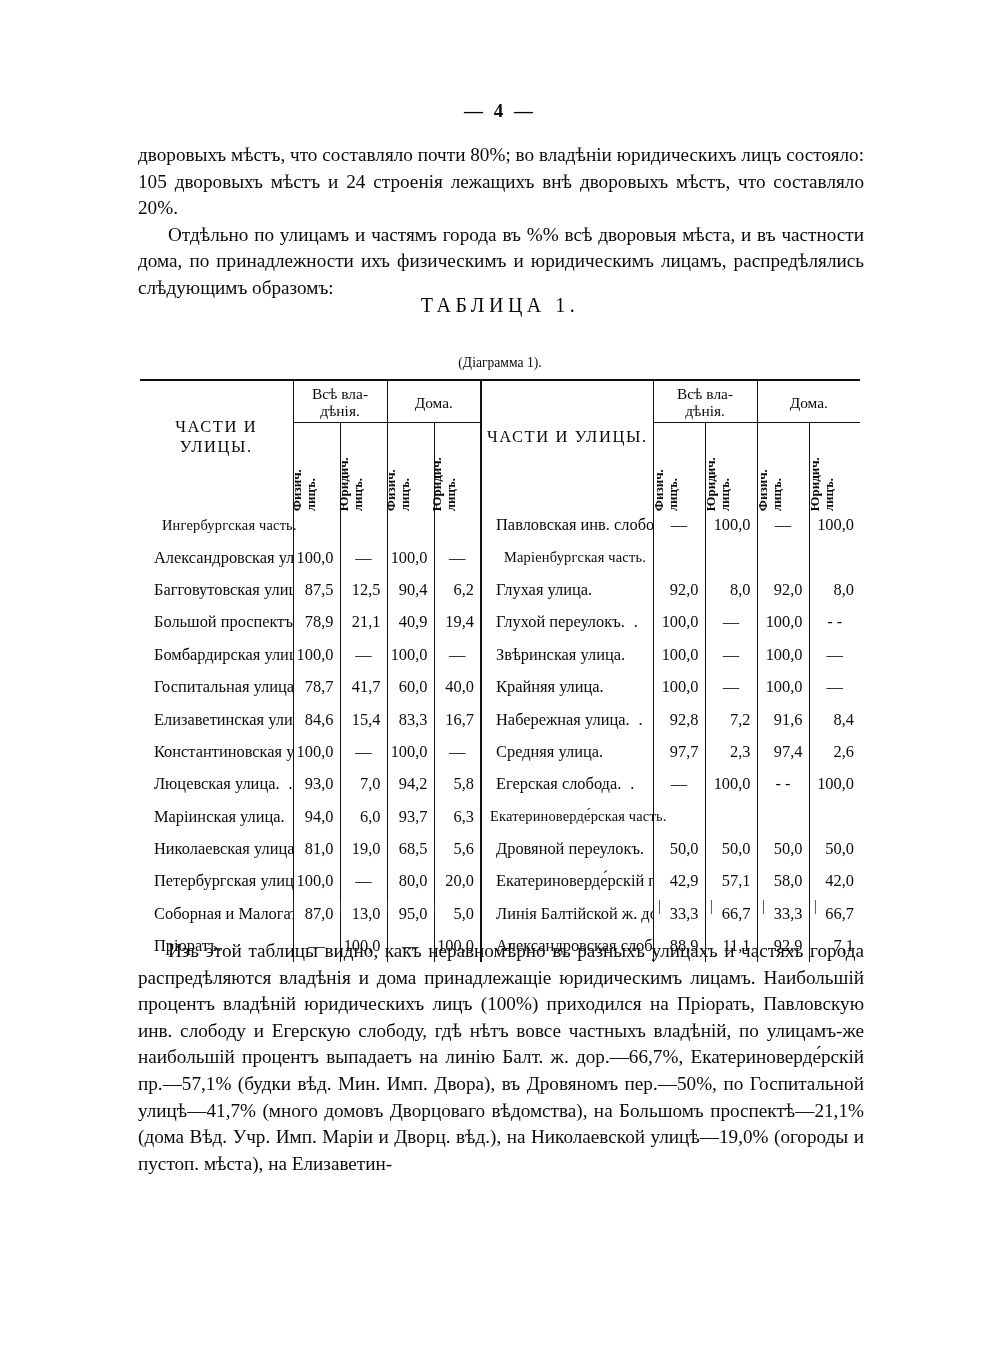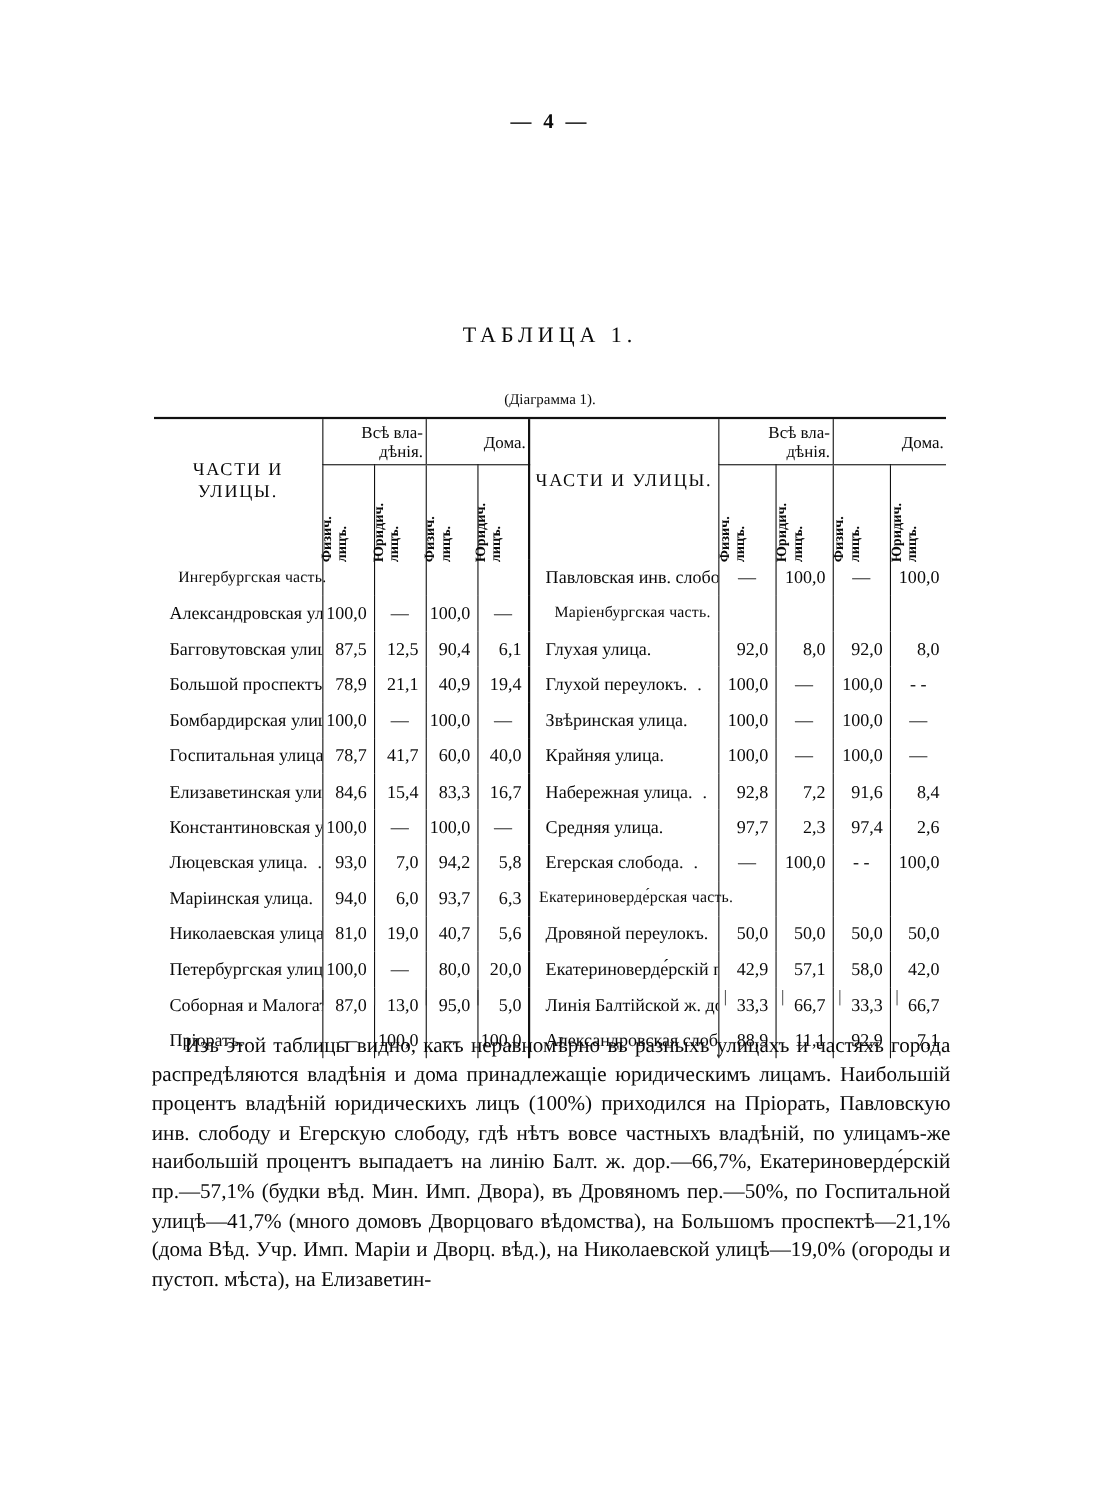--- a/index.html
+++ b/index.html
@@ -95,21 +95,21 @@
 
   
   .hd-names {
     font-size: 16.5px;
     text-align: center;
     letter-spacing: 1.6px;
     padding-bottom: 16px !important;
   }
   .hd-group {
     font-size: 15.4px;
-    text-align: right;
+    text-align: center;
     line-height: 17px;
     padding: 4px 2px 3px 2px !important;
   }
   .hd-rot {
     height: 86px;
     position: relative;
   }
   .hd-rot span.rot {
     position: absolute;
     left: 50%;
@@ -177,20 +177,22 @@
   }
 </style>
 </head>
 <body>
 
 <div class="page">
 
   <div class="folio">—  4  —</div>
 
   <div class="body-text" id="intro-block">
+    <p>дворовыхъ мѣстъ, что составляло почти 80%; во владѣніи юридическихъ лицъ состояло: 105 дворовыхъ мѣстъ и 24 строенія лежащихъ внѣ дворовыхъ мѣстъ, что составляло 20%.</p>
+    <p class="indent">Отдѣльно по улицамъ и частямъ города въ %% всѣ дворовыя мѣста, и въ частности дома, по принадлежности ихъ физическимъ и юридическимъ лицамъ, распредѣлялись слѣдующимъ образомъ:</p>
   </div>
 
   <div class="tbl-caption" id="caption-main">ТАБЛИЦА 1.</div>
   <div class="tbl-caption" id="caption-diagram">(Діаграмма 1).</div>
 
   <div class="table-wrap">
     <table class="maintbl">
       <colgroup>
         <col style="width:153px">
           <col style="width:47px">
@@ -292,21 +294,21 @@
             <td class="num vline"></td>
             <td class="num vline"></td>
             <td class="num vline"></td>
             <td class="num vline"></td>
           </tr>
           <tr class="drow">
             <td class="lbl">Багговутовская  улица.</td>
             <td class="num vline">87,5</td>
             <td class="num vline">12,5</td>
             <td class="num vline">90,4</td>
-            <td class="num vline">6,1</td>
+            <td class="num vline">6,2</td>
             <td class="vline-thick lbl">Глухая улица.</td>
             <td class="num vline">92,0</td>
             <td class="num vline">8,0</td>
             <td class="num vline">92,0</td>
             <td class="num vline">8,0</td>
           </tr>
           <tr class="drow">
             <td class="lbl">Большой  проспектъ.</td>
             <td class="num vline">78,9</td>
             <td class="num vline">21,1</td>
@@ -387,21 +389,21 @@
             <td class="vline-thick sect flush">Екатериноверде́рская часть.</td>
             <td class="num vline"></td>
             <td class="num vline"></td>
             <td class="num vline"></td>
             <td class="num vline"></td>
           </tr>
           <tr class="drow">
             <td class="lbl">Николаевская улица.</td>
             <td class="num vline">81,0</td>
             <td class="num vline">19,0</td>
-            <td class="num vline">40,7</td>
+            <td class="num vline">68,5</td>
             <td class="num vline">5,6</td>
             <td class="vline-thick lbl">Дровяной переулокъ.<span class="dots">. . .</span></td>
             <td class="num vline">50,0</td>
             <td class="num vline">50,0</td>
             <td class="num vline">50,0</td>
             <td class="num vline">50,0</td>
           </tr>
           <tr class="drow">
             <td class="lbl">Петербургская улица.</td>
             <td class="num vline">100,0</td>

